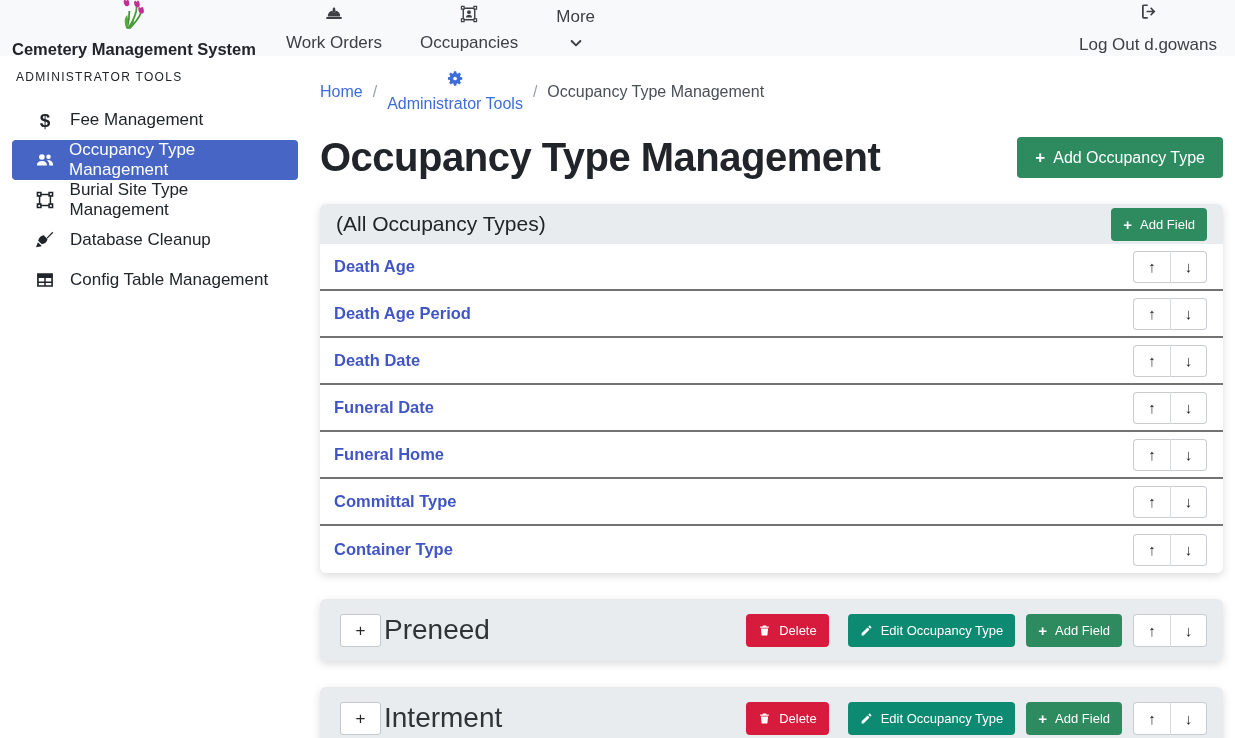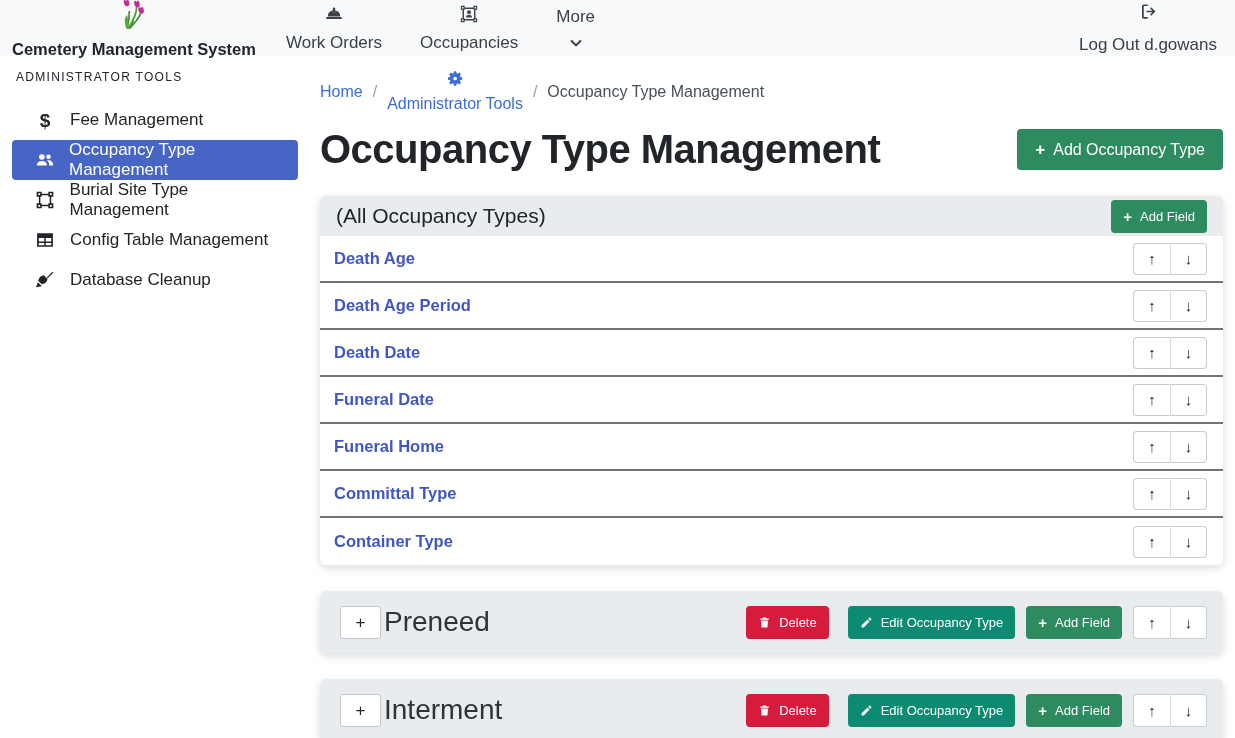--- a/index.html
+++ b/index.html
@@ -22,21 +22,21 @@
   .sidebar-heading { font-size: 12px; letter-spacing: 1.3px; color: #212529; padding-left: 4px; margin-bottom: 16px; }
   .sidebar-item { height: 40px; display: flex; align-items: center; gap: 14px; padding: 0 10px 0 22px; border-radius: 4px; color: #212529; font-size: 17px; }
   .sidebar-item .sico { width: 22px; display: inline-flex; justify-content: center; color: #212529; }
   .sidebar-item.active { background: #4665c4; color: #ffffff; }
   .sidebar-item.active .sico { color: #ffffff; }
   .dollar-glyph { font-weight: bold; font-size: 19px; line-height: 1; }
 
   .main { flex: 1; padding: 14px 12px 0 10px; }
 
   
-  .breadcrumb { display: flex; align-items: center; gap: 10px; font-size: 16px; margin-bottom: 14px; }
+  .breadcrumb { display: flex; align-items: center; gap: 10px; font-size: 16px; margin-bottom: 22px; }
   .breadcrumb a { color: #3d6dd8; display: inline-flex; align-items: center; gap: 8px; }
   .crumb-sep { color: #9aa0a6; }
   .crumb-current { color: #495057; }
 
   
   .title-row { display: flex; align-items: center; justify-content: space-between; margin-bottom: 24px; }
   .page-title { font-size: 40px; font-weight: bold; color: #212529; letter-spacing: -0.5px; }
   .btn { display: inline-flex; align-items: center; gap: 8px; border: none; border-radius: 4px; color: #fff; }
   .btn .bico { display: inline-flex; }
   .btn-green { background: #2e8b60; }
@@ -172,35 +172,35 @@
               <rect x="17.9" y="17.9" width="2.2" height="2.2"></rect>
             </g>
         </svg>
       </span>
       <span>Burial Site Type Management</span>
     </div>
 
     <div class="sidebar-item">
       <span class="sico">
         <svg viewBox="0 0 24 24" width="20" height="20" fill="currentColor">
-          <path fill-rule="evenodd" d="M2.5 4h19v16h-19zM4.5 9.5h6.6v4.2H4.5zm8.4 0h6.6v4.2h-6.6zm-8.4 6h6.6v2.7H4.5zm8.4 0h6.6v2.7h-6.6z"></path>
-        </svg>
-      </span>
-      <span>Config Table Management</span>
-    </div>
-
-    <div class="sidebar-item">
-      <span class="sico">
-        <svg viewBox="0 0 24 24" width="20" height="20" fill="currentColor">
           <path d="M20.9 2.2l1 1-6.9 7-1-1z"></path>
           <path d="M13.4 9.3l1.6 1.5c-.3 3.1-2.7 5.7-6.8 6.4l-4.4-4.3c.9-4 3.7-6.1 6.8-6.5z"></path>
           <path d="M3.5 14.8l4.6 4.5c-2 .9-4.8 1.3-6.9 1.4.7-1.7 1.5-4.3 2.3-5.9z"></path>
         </svg>
       </span>
       <span>Database Cleanup</span>
+    </div>
+
+    <div class="sidebar-item">
+      <span class="sico">
+        <svg viewBox="0 0 24 24" width="20" height="20" fill="currentColor">
+          <path fill-rule="evenodd" d="M2.5 4h19v16h-19zM4.5 9.5h6.6v4.2H4.5zm8.4 0h6.6v4.2h-6.6zm-8.4 6h6.6v2.7H4.5zm8.4 0h6.6v2.7h-6.6z"></path>
+        </svg>
+      </span>
+      <span>Config Table Management</span>
     </div>
   </aside>
 
   <main class="main">
 
     <nav class="breadcrumb">
       <a>Home</a>
       <span class="crumb-sep">/</span>
       <a>
         <span style="display:inline-flex;">

